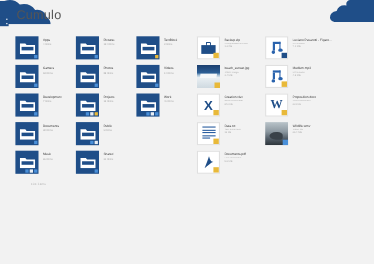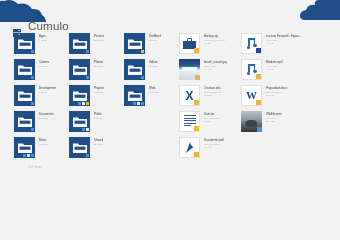--- a/index.html
+++ b/index.html
@@ -10,22 +10,22 @@
     position:relative;
   }
 
   
   .cloud-deco { position:absolute; top:0; pointer-events:none; }
   .cloud-left { left:-6px; }
   .cloud-right { right:-4px; }
 
   
   .header {
-    position:absolute; top:12px; left:0; right:0; height:30px;
-    display:flex; align-items:center; padding-left:13px; gap:7px;
+    position:absolute; top:0; left:0; right:0; height:30px;
+    display:flex; align-items:center; gap:7px;
     z-index:5;
   }
   .app-icon { width:8px; height:8px; position:relative; flex:0 0 auto; }
   .app-title {
     font-size:11.5px; color:#555; letter-spacing:.2px;
     font-weight:400; line-height:1;
   }
 
   
   .board {

